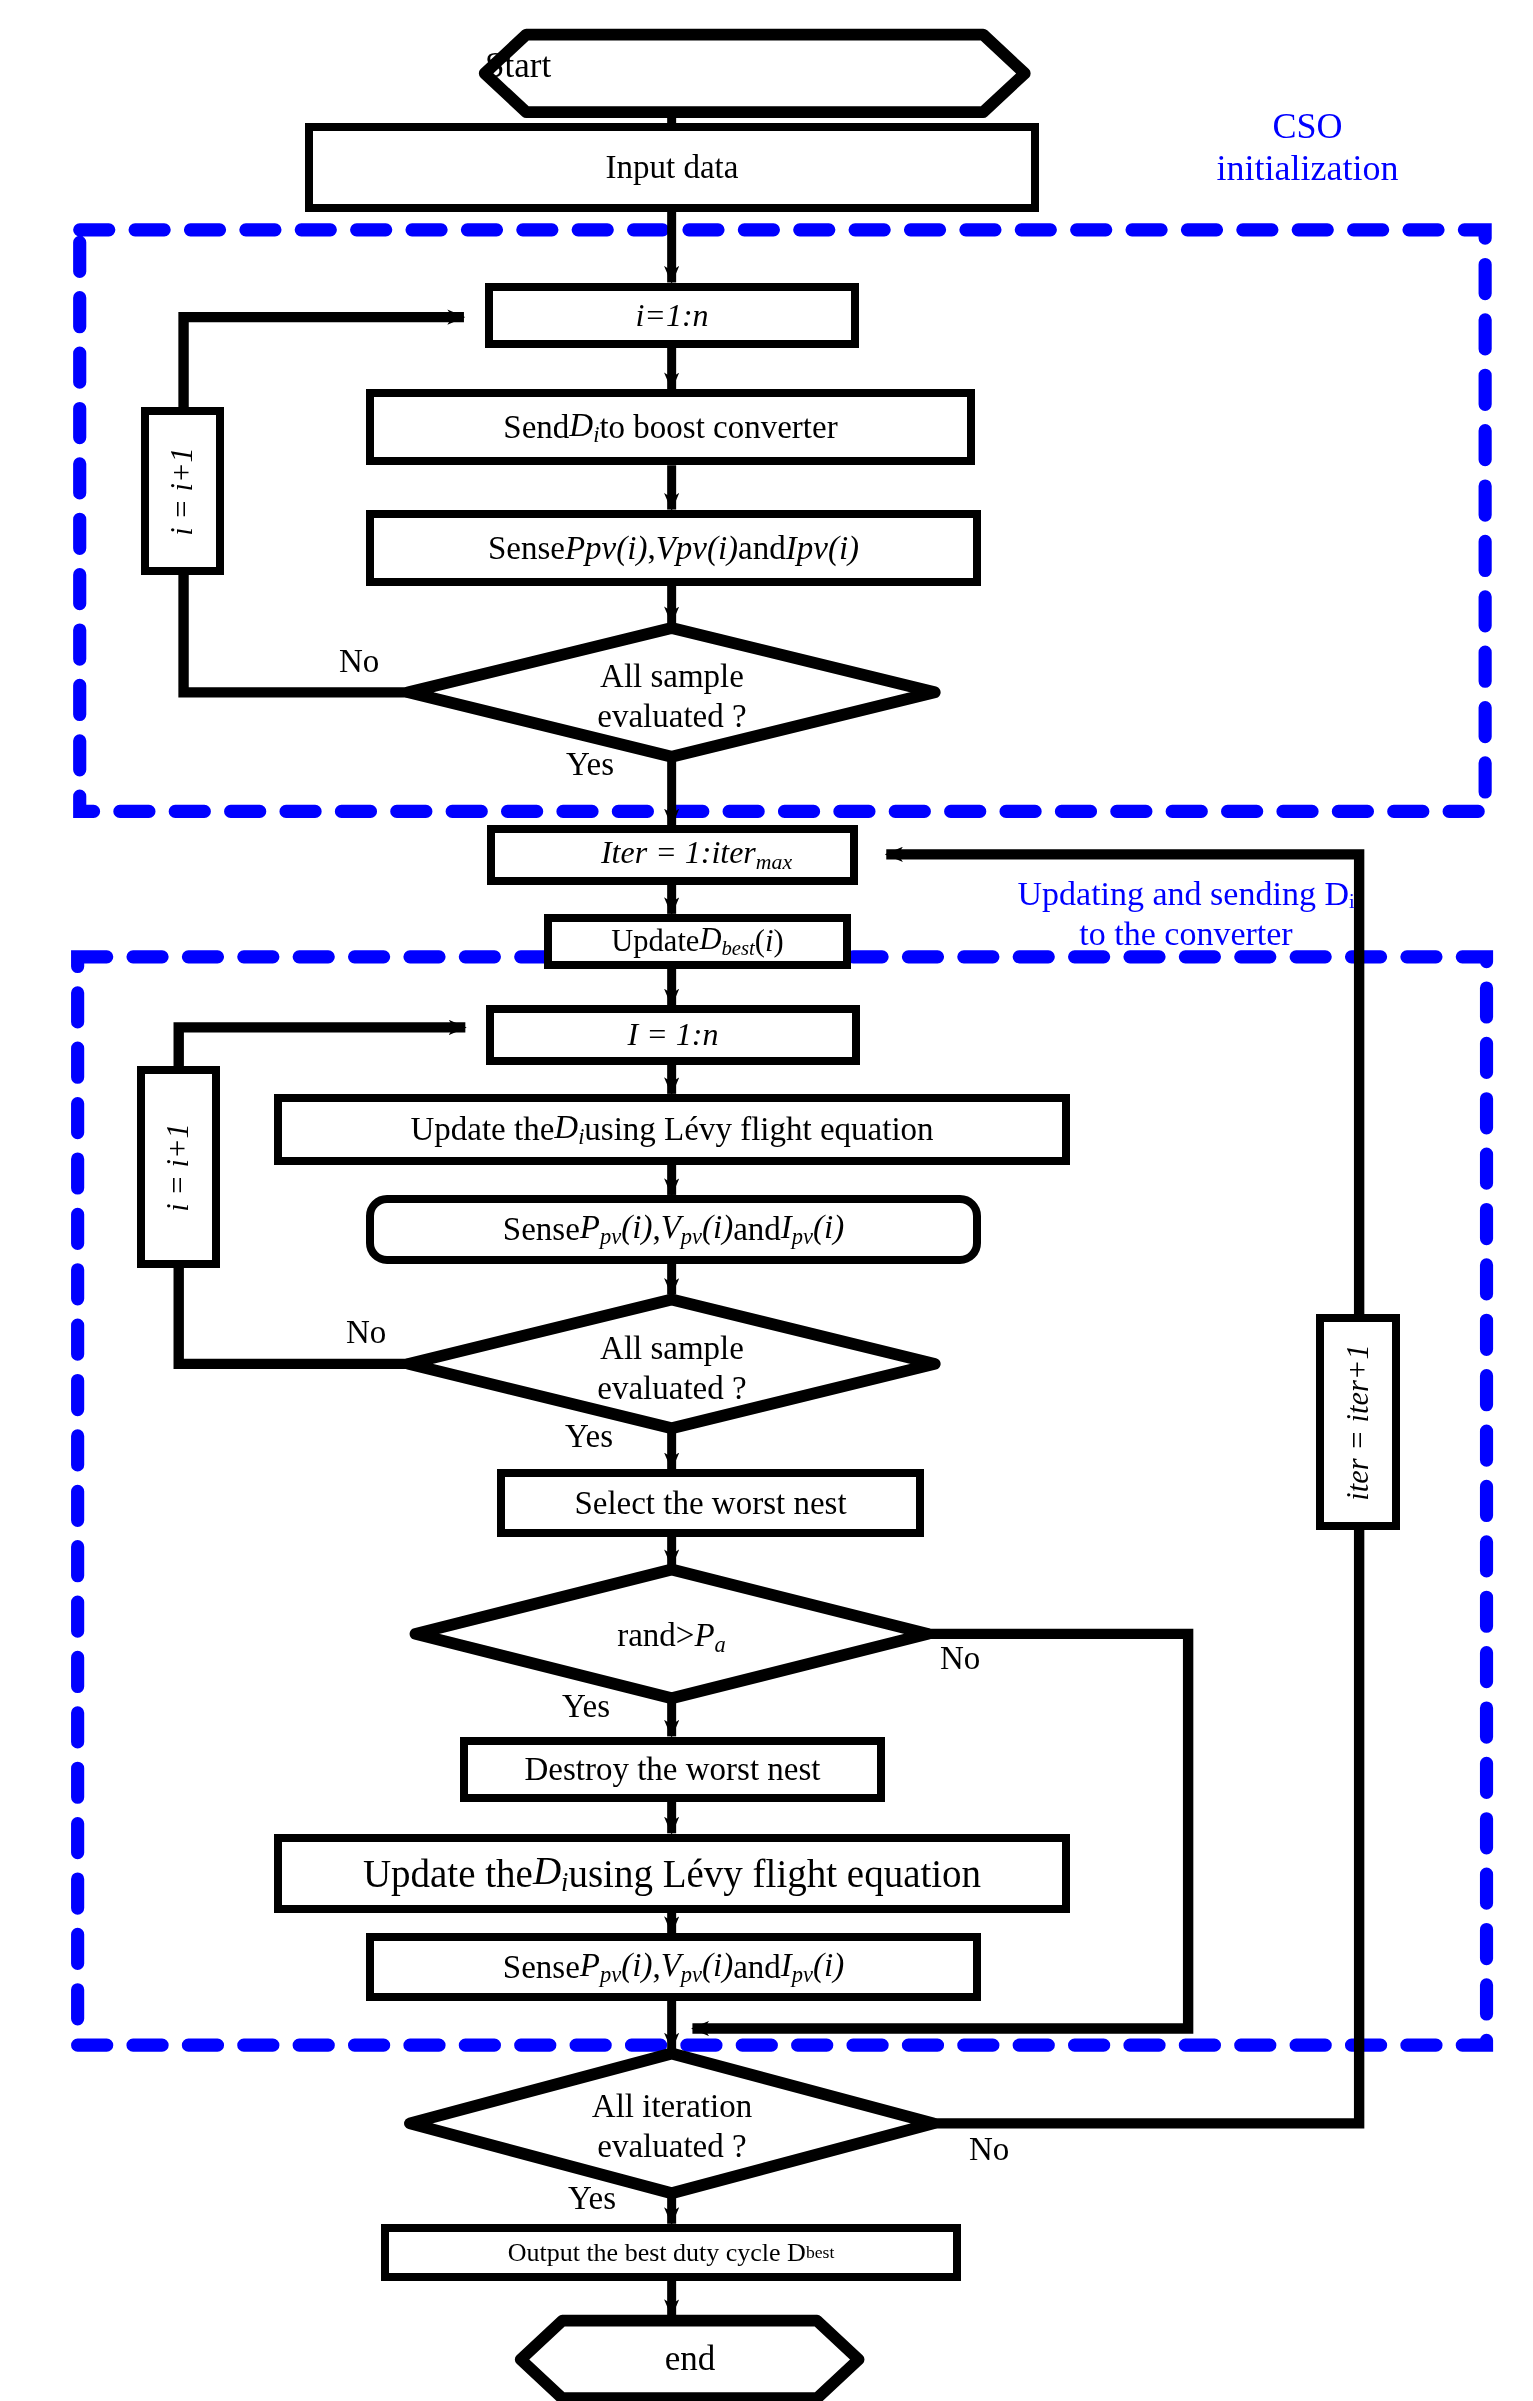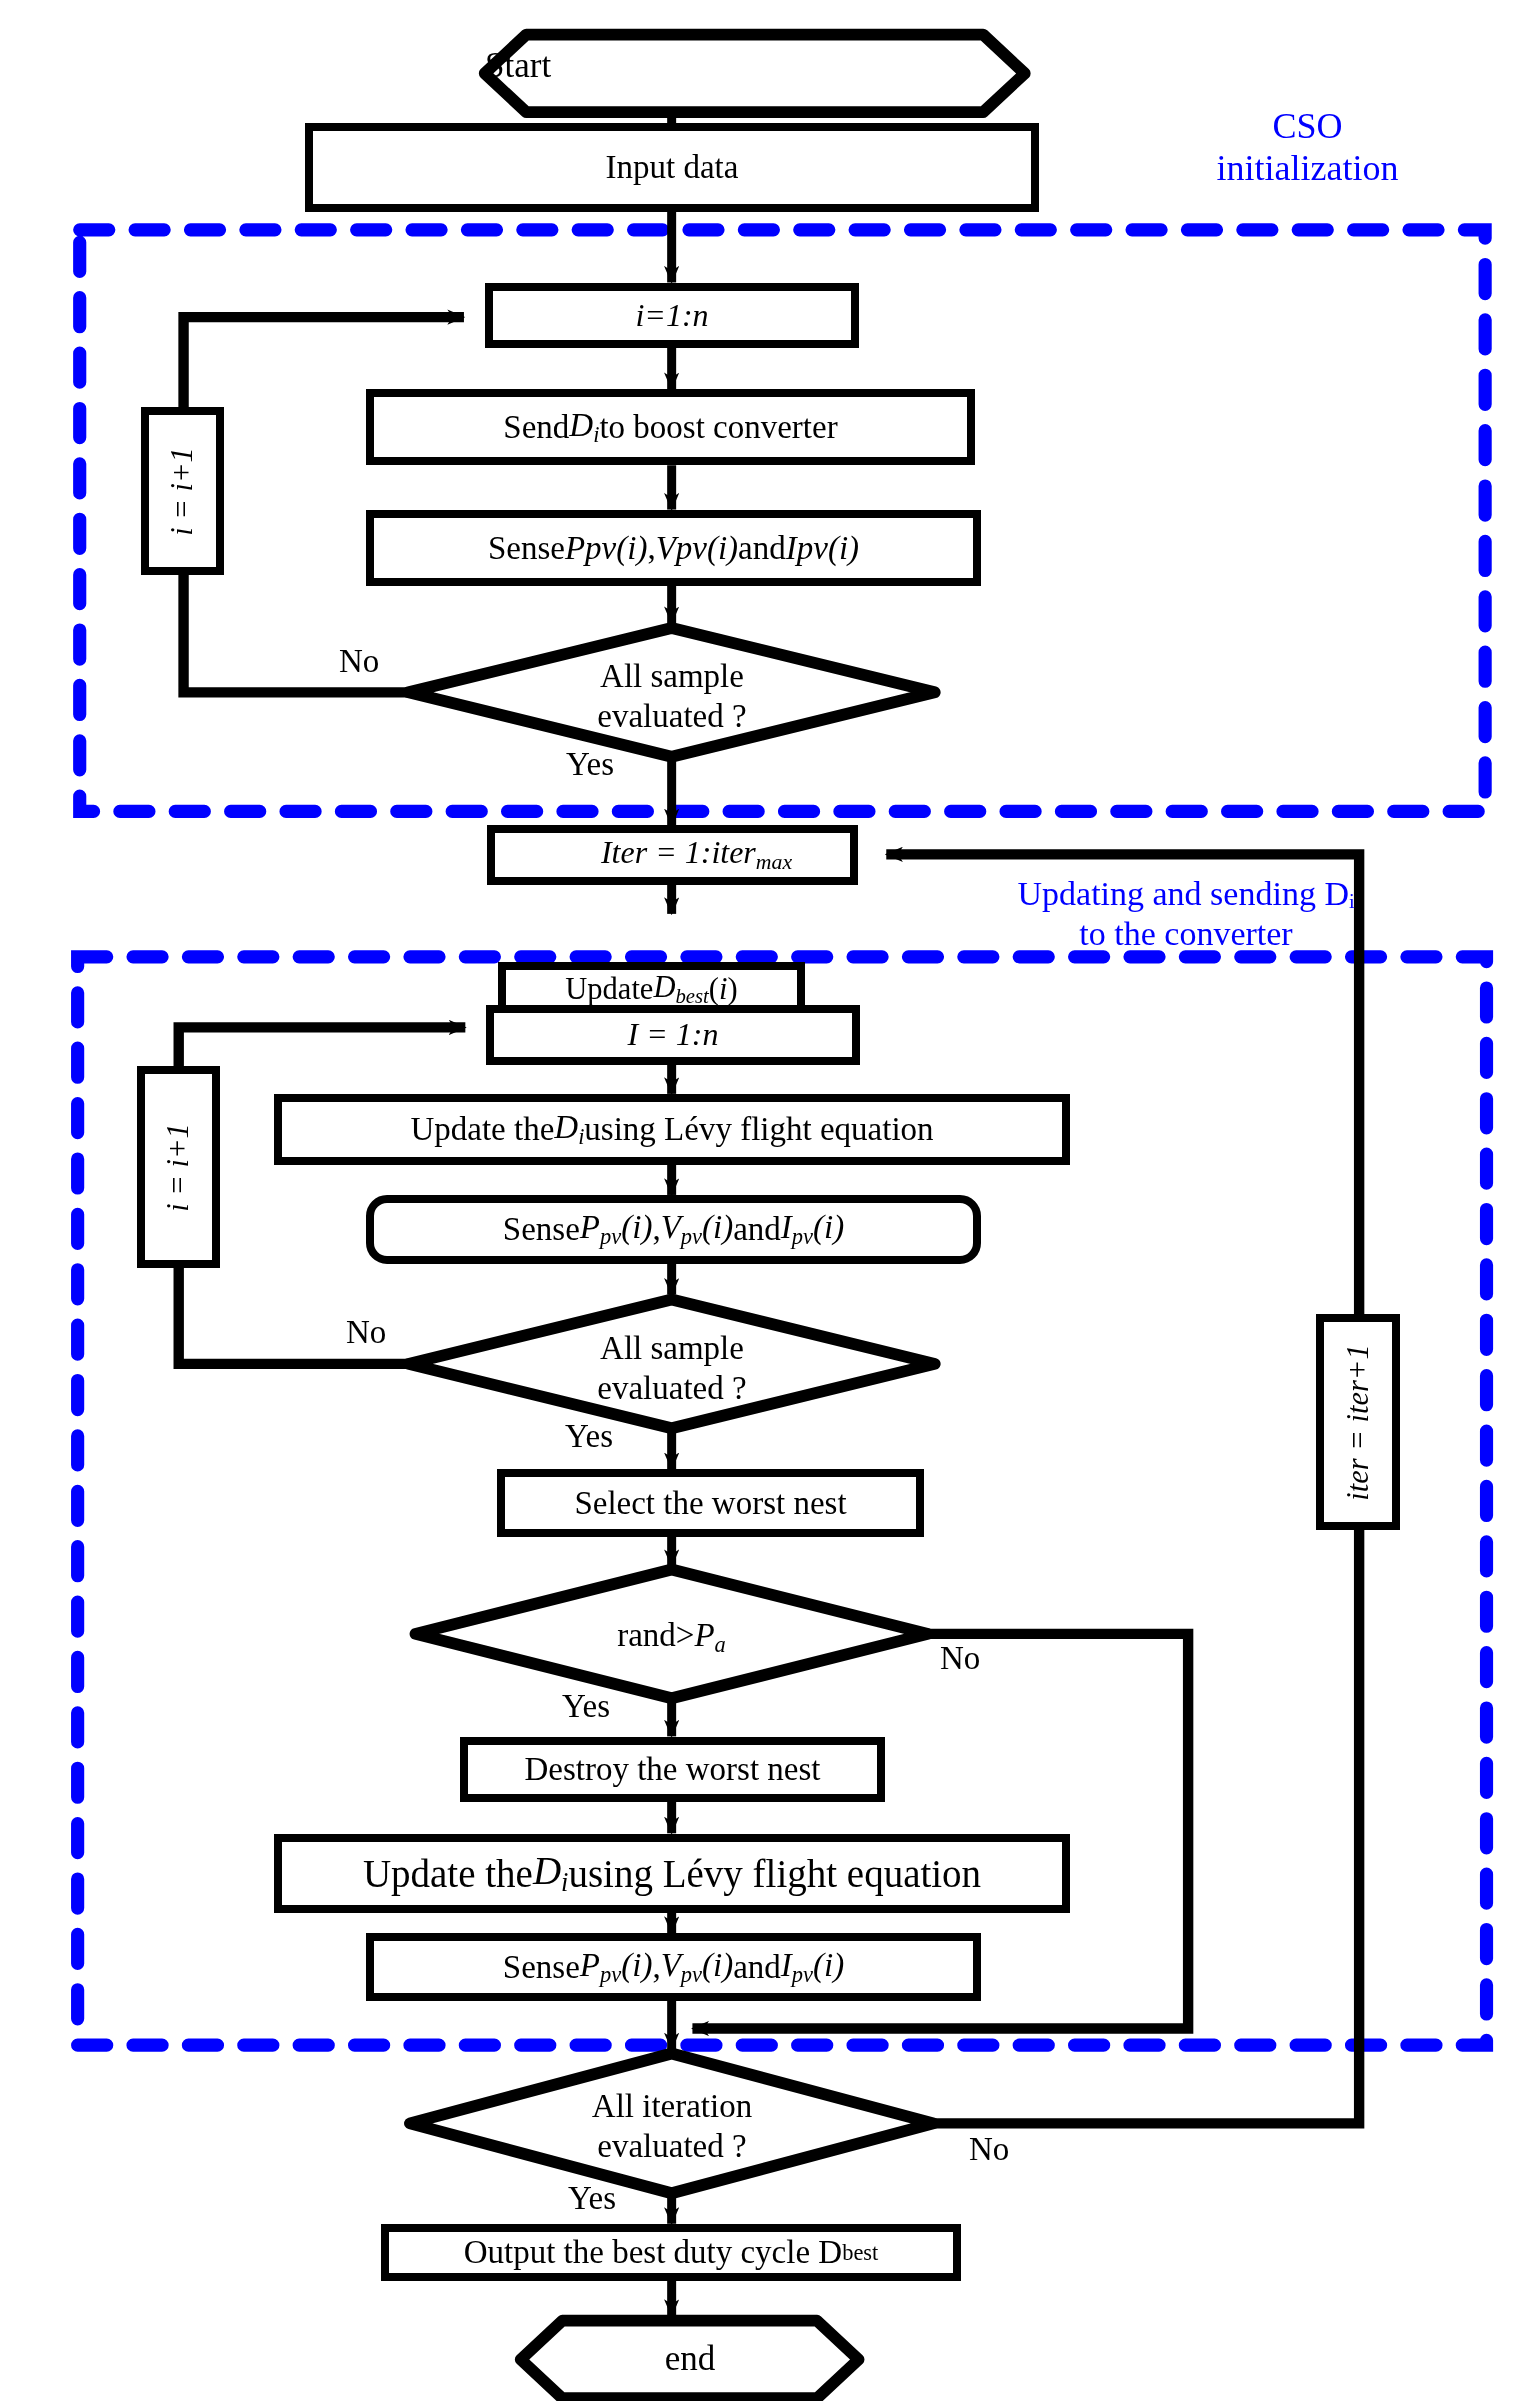--- a/index.html
+++ b/index.html
@@ -182,21 +182,21 @@
   <div class="lbl" style="left:566px; top:746px; font-size:33px;">Yes</div>
 
   <div class="vert" style="left:141px; top:407px; width:83px; height:168px; font-size:30.5px;">
     <span><i>i = i+1</i></span>
   </div>
 
   <div class="node proc" style="left:487px; top:825px; width:371px; height:60px; font-size:32px;padding-left:48px;">
       <i>Iter = 1:iter<span class="sub">max</span></i>
     </div>
 
-  <div class="node proc" style="left:498px; top:914px; width:307px; height:55px; font-size:30.5px;margin-top:48px;">Update <i>D<span class="sub">best</span></i> (<i>i</i>)</div>
+  <div class="node proc" style="left:544px; top:914px; width:307px; height:55px; font-size:30.5px;">Update <i>D<span class="sub">best</span></i> (<i>i</i>)</div>
 
   <div class="bluelbl" style="left:888px; top:874px; width:596px; font-size:34px;">Updating and sending Dᵢ
 to the converter</div>
 
   <div class="node proc" style="left:486px; top:1005px; width:374px; height:60px; font-size:32px;">
       <i>I = 1:n</i>
     </div>
 
   <div class="node proc" style="left:274px; top:1094px; width:796px; height:71px; font-size:33px;">Update the <i>D<span class="sub">i</span></i> using Lévy flight equation</div>
 
@@ -225,18 +225,18 @@
 
   <div class="dia-text" style="left:478px; top:2086px; width:388px; font-size:33px;">All iteration
 evaluated ?</div>
   <div class="lbl" style="left:969px; top:2131px; font-size:33px;">No</div>
   <div class="lbl" style="left:568px; top:2180px; font-size:33px;">Yes</div>
 
   <div class="vert" style="left:1316px; top:1314px; width:84px; height:216px; font-size:30.5px;">
     <span><i>iter = iter+1</i></span>
   </div>
 
-  <div class="node proc" style="left:381px; top:2224px; width:580px; height:57px; font-size:33px;">Output the best duty cycle D<span class="sub">best</span></div>
+  <div class="node proc" style="left:381px; top:2224px; width:580px; height:57px; font-size:26px;">Output the best duty cycle D<span class="sub">best</span></div>
 
   <div class="lbl" style="left:521px; top:2340px; width:338px; text-align:center; font-size:35px;">end</div>
 
 </div>
 
 
 </body></html>

